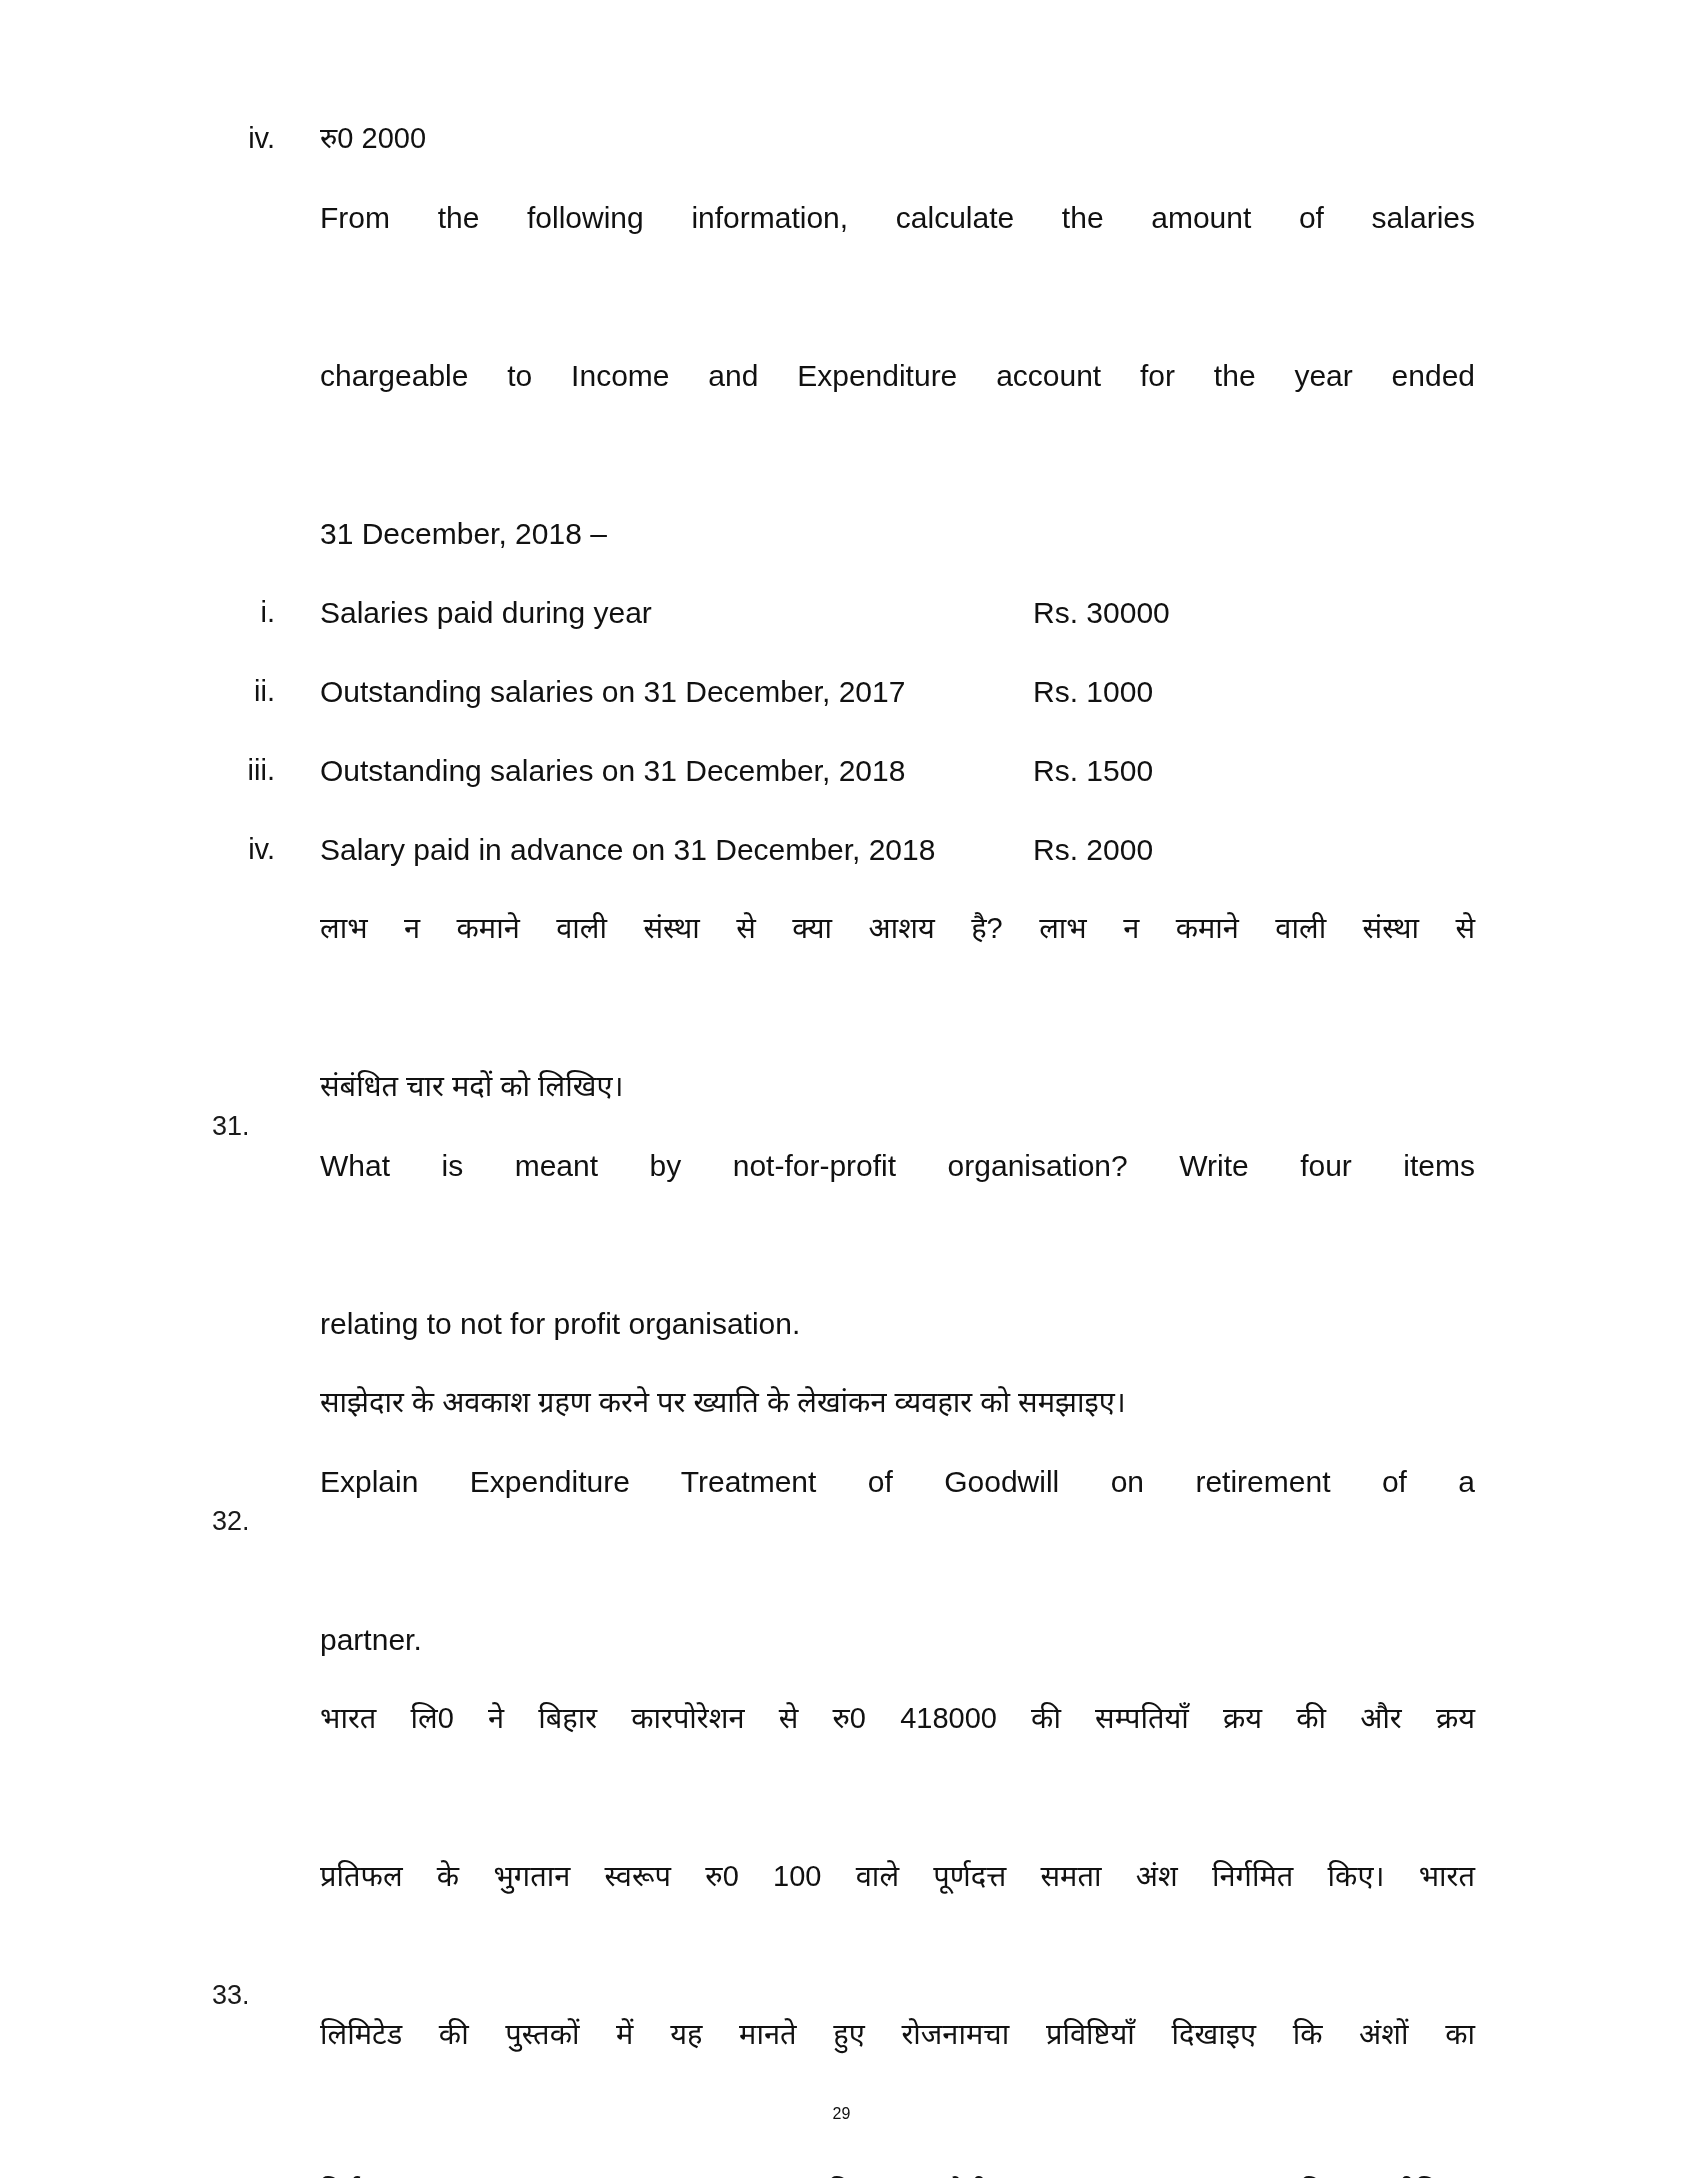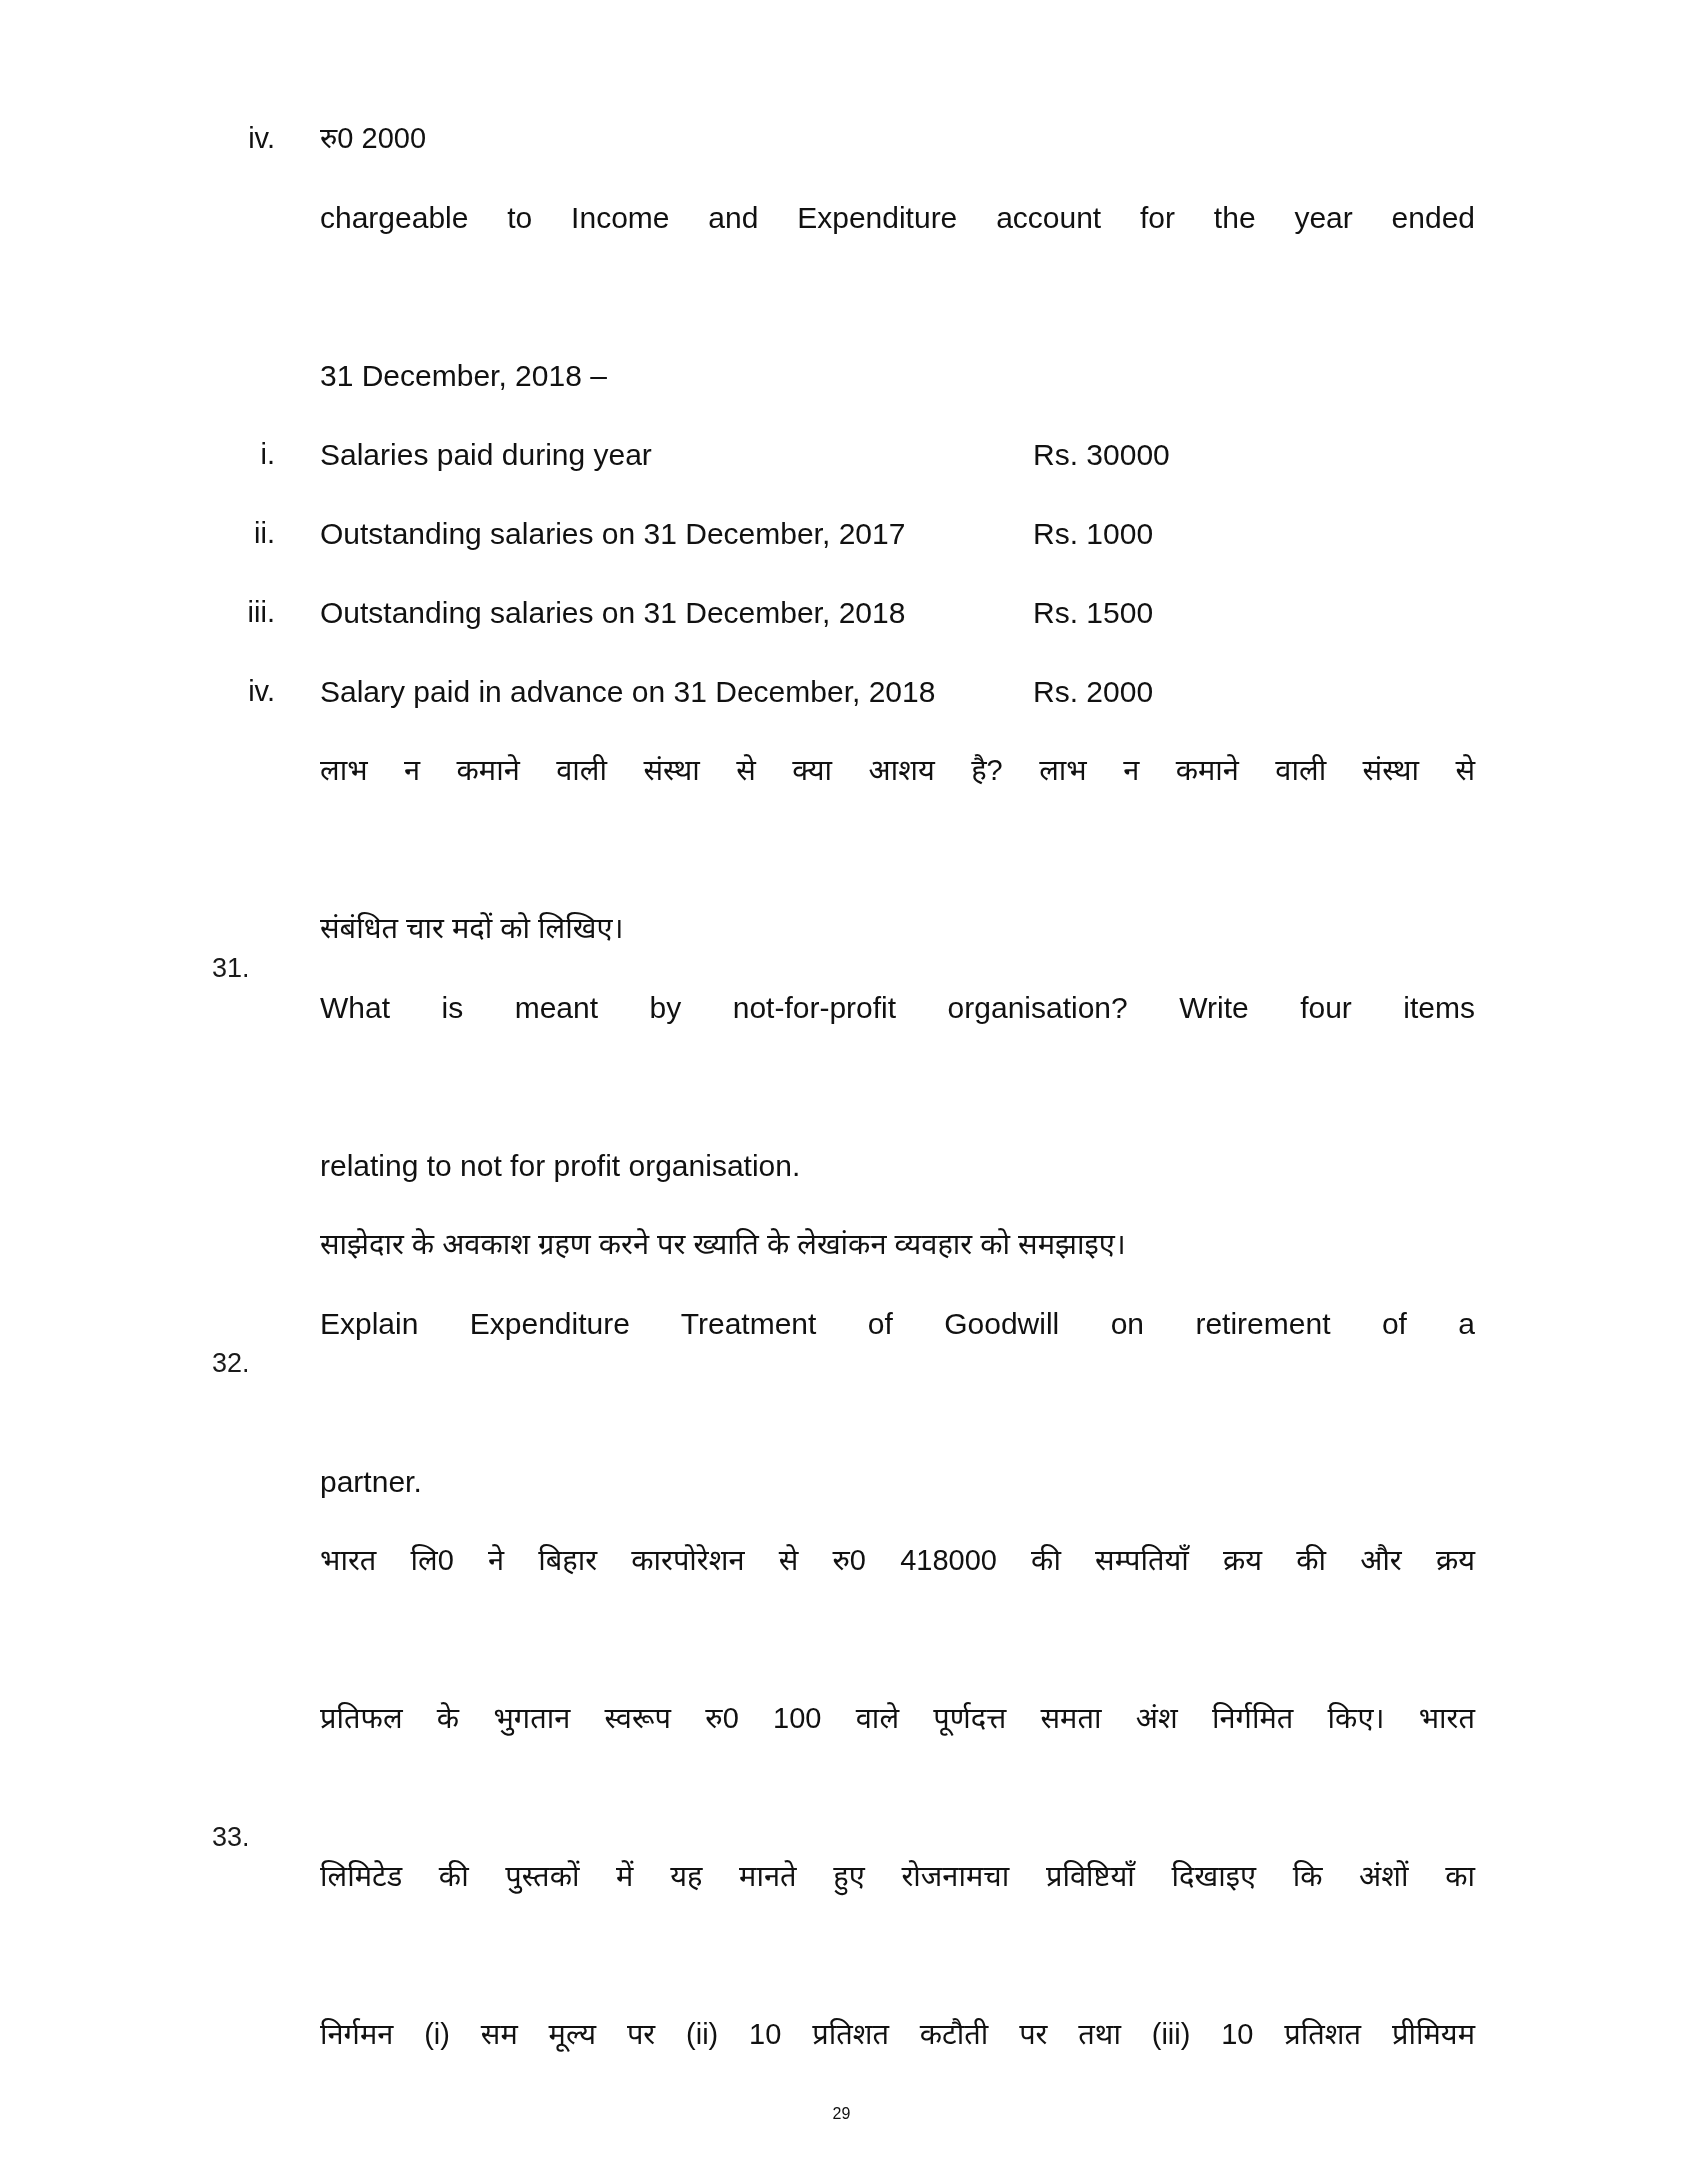--- a/index.html
+++ b/index.html
@@ -130,20 +130,21 @@
     <div class="q-body">
       <div class="item-row">
         <div class="item-amt hi-amt">रु0  2000</div>
       </div>
     </div>
   </div>
 
   <div class="q-row">
     <div class="sub-num"></div>
     <div class="q-body">
+      <div class="line-en j">From the following information, calculate the amount of salaries</div>
       <div class="line-en j">chargeable to Income and Expenditure account for the year ended</div>
       <div class="line-en">31 December, 2018 –</div>
     </div>
   </div>
 
   <div class="q-row">
     <div class="sub-num">i.</div>
     <div class="q-body">
       <div class="item-row">
         <div class="item-text">Salaries paid during year</div>

